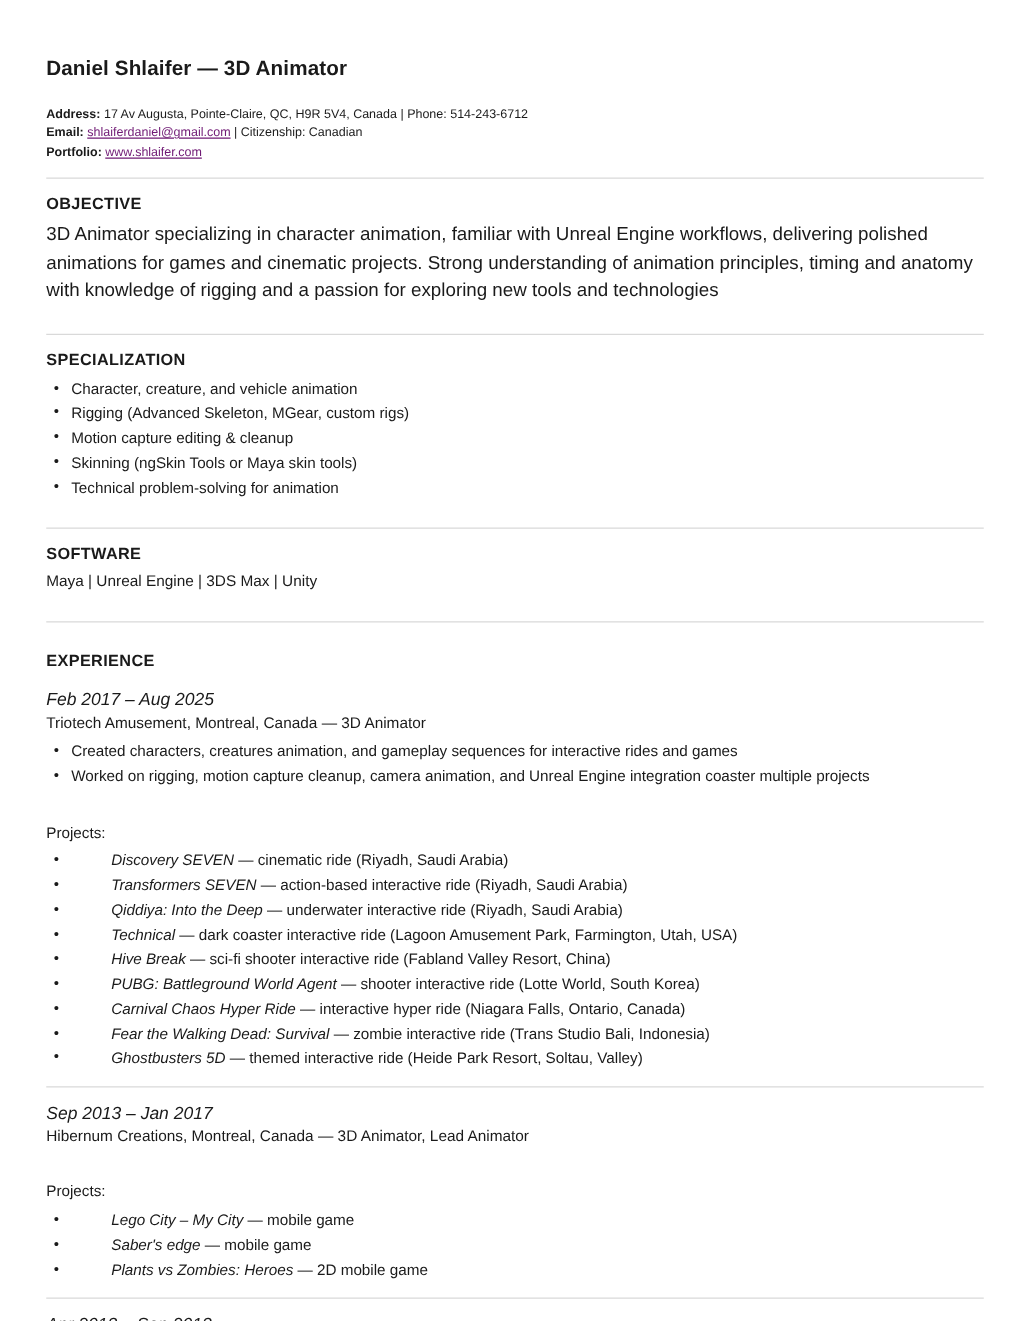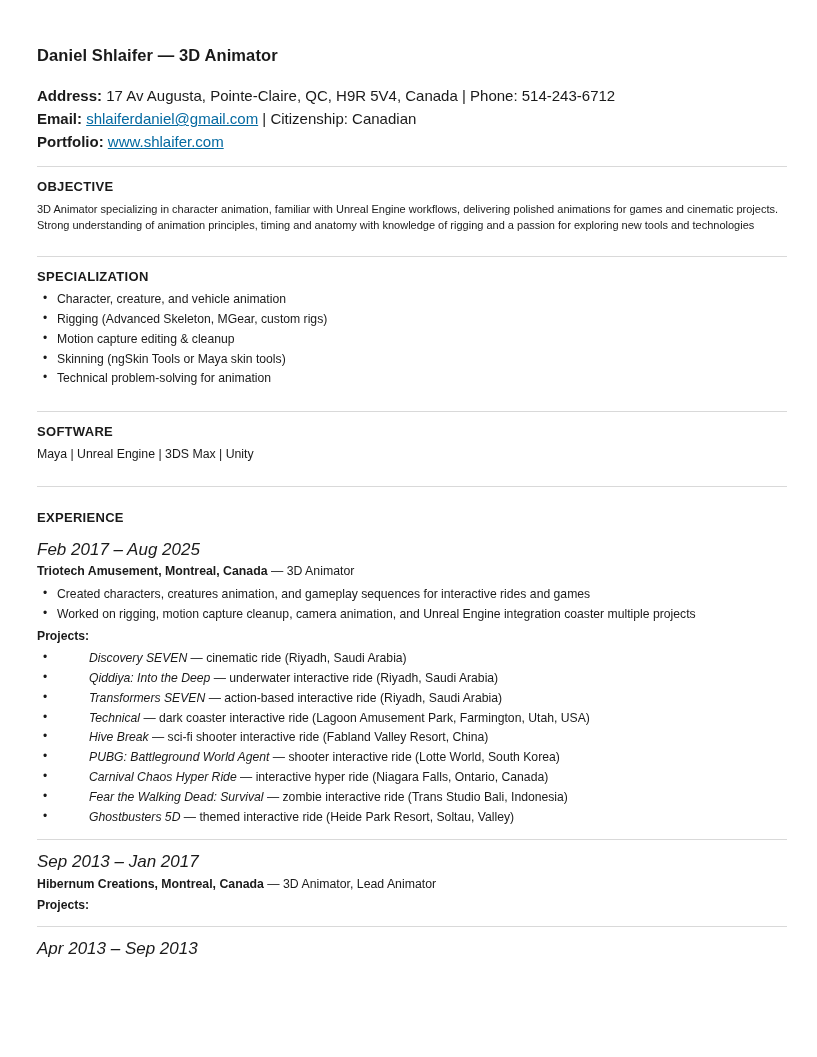--- a/index.html
+++ b/index.html
@@ -25,46 +25,46 @@
   }
   .doc-title {
     font-size: 16.5px;
     font-weight: bold;
     margin: 14px 0 0 0;
     letter-spacing: 0.1px;
   }
   .doc-title .dash { font-weight: bold; }
   .contact {
     margin-top: 16px;
-    font-size: 15px;
+    font-size: 10px;
     line-height: 1.55;
   }
   .contact a {
-    color: #0369a1;
+    color: #701a75;
     text-decoration: underline;
   }
   .contact .bold { font-weight: bold; }
   hr.sep {
     border: none;
     border-top: 1px solid #d9d9d9;
     margin: 12px 0 0 0;
     height: 0;
   }
   .section {
     padding-top: 11px;
     padding-bottom: 10px;
   }
   .section-title {
     font-weight: bold;
     font-size: 13px;
     letter-spacing: 0.3px;
     margin-bottom: 4px;
   }
   .para {
-    font-size: 11px;
+    font-size: 15px;
     line-height: 1.5;
     margin: 0;
   }
   ul.bullets {
     list-style: none;
     margin: 4px 0 0 0;
     padding: 0;
   }
   ul.bullets li {
     position: relative;
@@ -79,32 +79,32 @@
     top: -1px;
     font-size: 12px;
   }
   .software-line {
     font-size: 12.3px;
     margin-top: 4px;
   }
   .job { margin-top: 10px; }
   .job-dates {
     font-style: italic;
-    font-size: 17px;
+    font-size: 14px;
     margin-bottom: 1px;
   }
   .job-head {
     font-size: 12.3px;
     margin-bottom: 2px;
   }
-  .job-head .employer { font-weight: bold; }
+  .job-head .employer { font-weight: normal; }
   .projects-label {
-    font-weight: bold;
+    font-weight: normal;
     font-size: 12.2px;
-    margin-top: 3px;
+    margin-top: 26px;
     margin-bottom: 1px;
   }
   .proj-name { font-style: italic; margin-left: 32px; }
   .exp-first { margin-top: 11px; }
 </style>
 </head>
 <body>
 
 <div class="page">
 
@@ -166,39 +166,44 @@
       <div class="job-head">
         <span class="employer">Triotech Amusement, Montreal, Canada</span><span> — </span><span>3D Animator</span>
       </div>
       <ul class="bullets">
         <li>Created characters, creatures animation, and gameplay sequences for interactive rides and games</li>
         <li>Worked on rigging, motion capture cleanup, camera animation, and Unreal Engine integration coaster multiple projects</li>
       </ul>
       <div class="projects-label">Projects:</div>
       <ul class="bullets">
         <li><span class="proj-name">Discovery SEVEN</span><span> — cinematic ride (Riyadh, Saudi Arabia)</span></li>
+        <li><span class="proj-name">Transformers SEVEN</span><span> — action-based interactive ride (Riyadh, Saudi Arabia)</span></li>
         <li><span class="proj-name">Qiddiya: Into the Deep</span><span> — underwater interactive ride (Riyadh, Saudi Arabia)</span></li>
-        <li><span class="proj-name">Transformers SEVEN</span><span> — action-based interactive ride (Riyadh, Saudi Arabia)</span></li>
         <li><span class="proj-name">Technical</span><span> — dark coaster interactive ride (Lagoon Amusement Park, Farmington, Utah, USA)</span></li>
         <li><span class="proj-name">Hive Break</span><span> — sci-fi shooter interactive ride (Fabland Valley Resort, China)</span></li>
         <li><span class="proj-name">PUBG: Battleground World Agent</span><span> — shooter interactive ride (Lotte World, South Korea)</span></li>
         <li><span class="proj-name">Carnival Chaos Hyper Ride</span><span> — interactive hyper ride (Niagara Falls, Ontario, Canada)</span></li>
         <li><span class="proj-name">Fear the Walking Dead: Survival</span><span> — zombie interactive ride (Trans Studio Bali, Indonesia)</span></li>
         <li><span class="proj-name">Ghostbusters 5D</span><span> — themed interactive ride (Heide Park Resort, Soltau, Valley)</span></li>
       </ul>
     </div>
 
     <hr class="sep">
 
     <div class="job">
       <div class="job-dates">Sep 2013 – Jan 2017</div>
       <div class="job-head">
         <span class="employer">Hibernum Creations, Montreal, Canada</span><span> — </span><span>3D Animator, Lead Animator</span>
       </div>
       <div class="projects-label">Projects:</div>
+      <ul class="bullets">
+        <li><span class="proj-name">Lego City – My City</span><span> — mobile game</span></li>
+        <li><span class="proj-name">Saber's edge</span><span> — mobile game</span></li>
+        <li><span class="proj-name">Plants vs Zombies: Heroes</span><span> — 2D mobile game</span></li>
+      </ul>
     </div>
 
     <hr class="sep">
 
     <div class="job">
       <div class="job-dates">Apr 2013 – Sep 2013</div>
 
     </div>
 
   </div>

